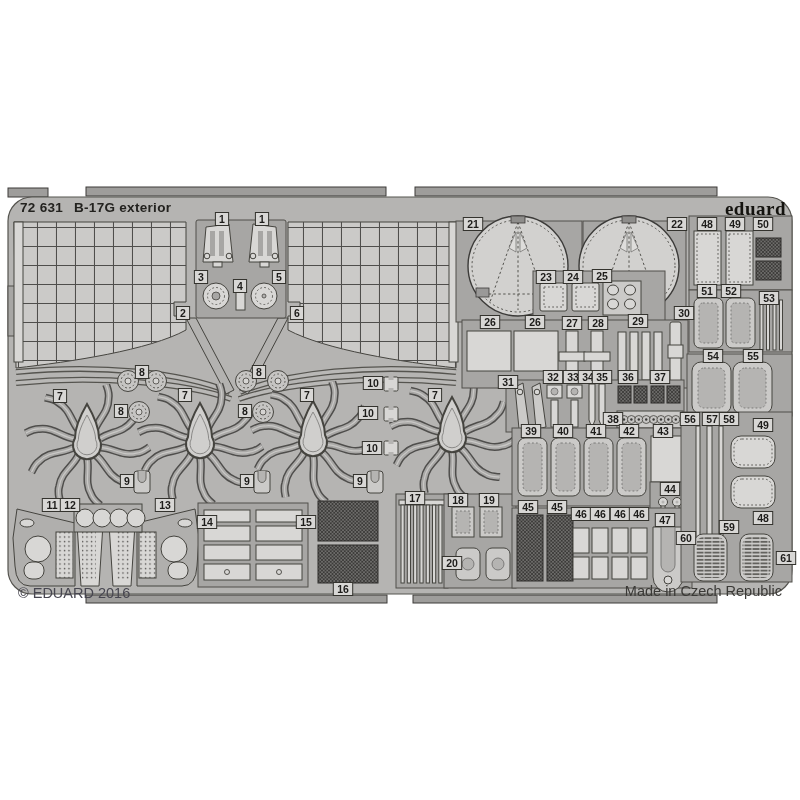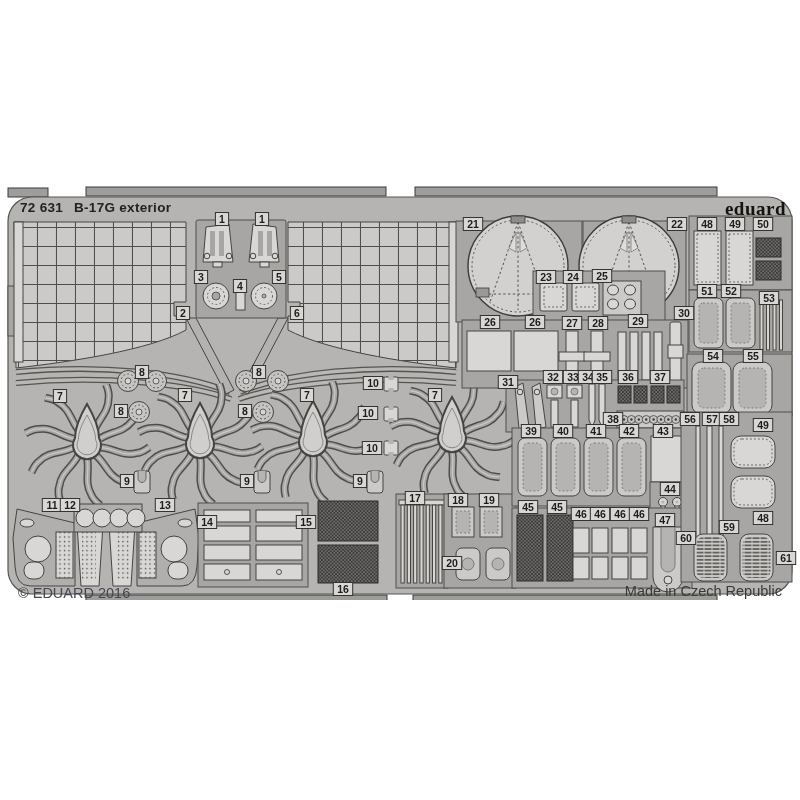--- a/index.html
+++ b/index.html
@@ -1,21 +1,21 @@
 <!DOCTYPE html>
 <html style="--background: #ffffff; --fret_base: #b5b4b2; --part_light: #cbcac8; --part_lighter: #d8d7d5; --plate_dark: #a7a6a4; --panel_mid: #b0afad; --outline: #45443f; --line_dark: #55544f; --text_dark: #23221f; --text_grey: #474650;"><head>
 <meta charset="utf-8">
 <style>
   :root{
     --background:#ffffff; --fret_base:#b5b4b2; --part_light:#cbcac8; --part_lighter:#d8d7d5;
     --plate_dark:#a7a6a4; --panel_mid:#b0afad; --outline:#45443f; --line_dark:#55544f;
     --text_dark:#23221f; --text_grey:#474650;
   }
   html,body{margin:0;padding:0;background:var(--background);}
-  .stage{position:relative;width:800px;height:600px;background:var(--background);overflow:hidden;}
+  .stage{position:relative;width:800px;height:800px;background:var(--background);overflow:hidden;}
   svg{display:block;}
   svg text{font-family:"Liberation Sans",sans-serif;}
   .fret{fill:var(--fret_base);stroke:var(--line_dark);stroke-width:1.2;}
   .nb{fill:#9e9d9b;stroke:#3c3b39;stroke-width:1;}
   .p{fill:var(--part_light);stroke:var(--outline);stroke-width:1;}
   .pl{fill:var(--part_lighter);stroke:var(--outline);stroke-width:1;}
   .pd{fill:var(--plate_dark);stroke:#504f4a;stroke-width:1;}
   .pmid{fill:var(--panel_mid);stroke:var(--outline);stroke-width:1;}
   .pm{fill:url(#pmesh);stroke:#2e2d2b;stroke-width:1;}
   .base{fill:var(--fret_base);stroke:#6b6a68;stroke-width:.8;}

